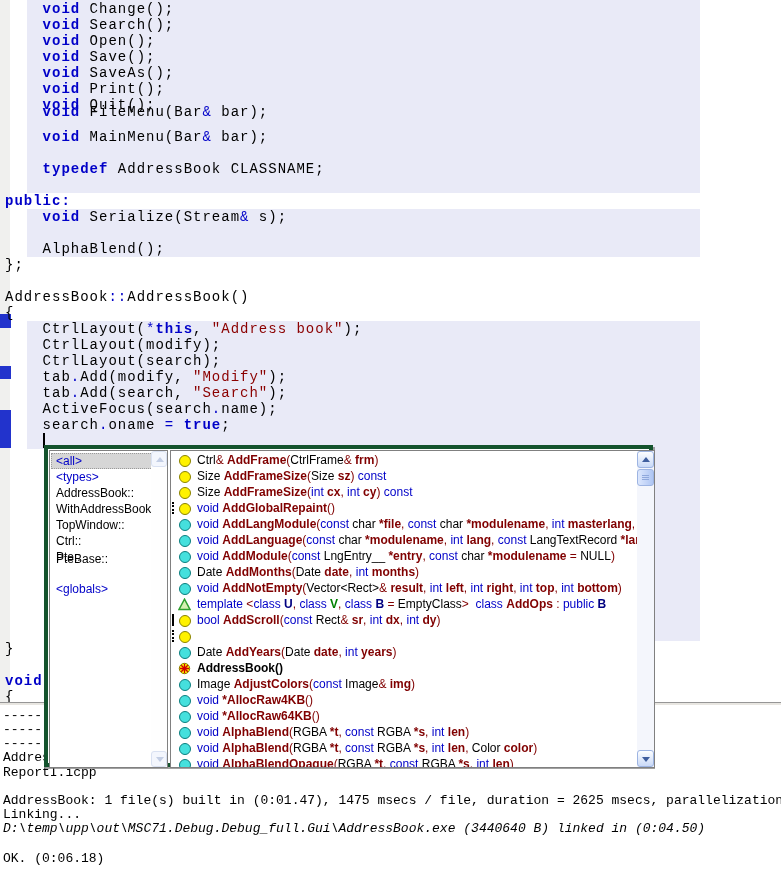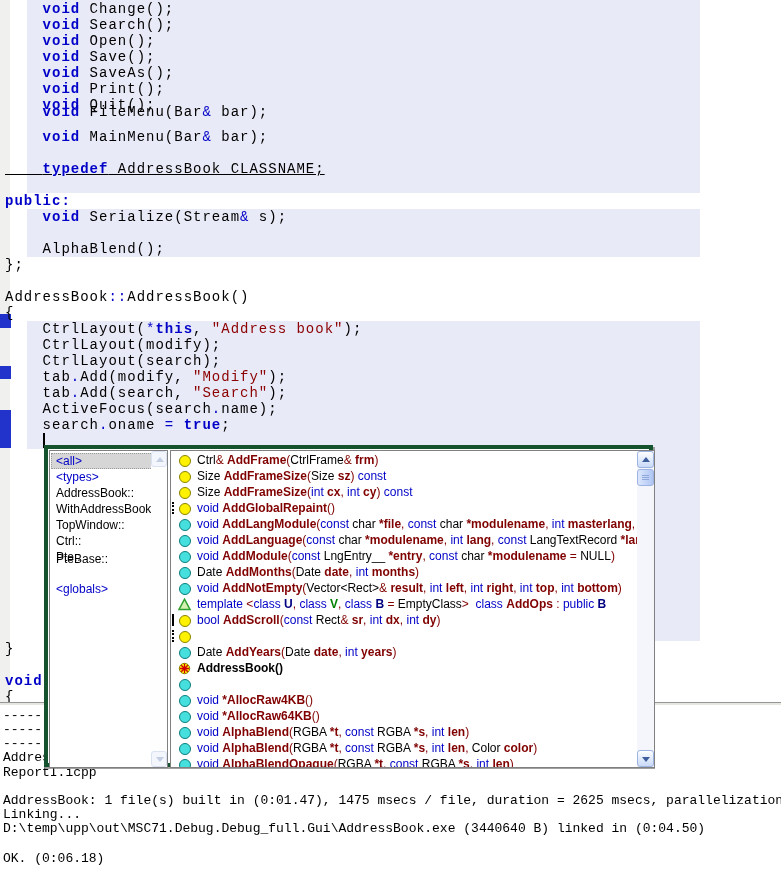--- a/index.html
+++ b/index.html
@@ -104,21 +104,21 @@
     <div id="codelines">
         <div class="code-line" style="top: 1px;"><span class="seg-pl">    </span><span class="seg-kw">void</span><span class="seg-pl"> Change();</span></div>
         <div class="code-line" style="top: 17px;"><span class="seg-pl">    </span><span class="seg-kw">void</span><span class="seg-pl"> Search();</span></div>
         <div class="code-line" style="top: 33px;"><span class="seg-pl">    </span><span class="seg-kw">void</span><span class="seg-pl"> Open();</span></div>
         <div class="code-line" style="top: 49px;"><span class="seg-pl">    </span><span class="seg-kw">void</span><span class="seg-pl"> Save();</span></div>
         <div class="code-line" style="top: 65px;"><span class="seg-pl">    </span><span class="seg-kw">void</span><span class="seg-pl"> SaveAs();</span></div>
         <div class="code-line" style="top: 81px;"><span class="seg-pl">    </span><span class="seg-kw">void</span><span class="seg-pl"> Print();</span></div>
         <div class="code-line" style="top: 97px;"><span class="seg-pl">    </span><span class="seg-kw">void</span><span class="seg-pl"> Quit();</span></div>
         <div class="code-line" style="top: 104px;"><span class="seg-pl">    </span><span class="seg-kw">void</span><span class="seg-pl"> FileMenu(Bar</span><span class="seg-op">&amp;</span><span class="seg-pl"> bar);</span></div>
         <div class="code-line" style="top: 129px;"><span class="seg-pl">    </span><span class="seg-kw">void</span><span class="seg-pl"> MainMenu(Bar</span><span class="seg-op">&amp;</span><span class="seg-pl"> bar);</span></div>
-        <div class="code-line" style="top: 161px; text-decoration: underline;"><span class="seg-pl">    </span><span class="seg-kw">typedef</span><span class="seg-pl"> AddressBook CLASSNAME;</span></div>
+        <div class="code-line" style="top: 161px;"><span class="seg-pl">    </span><span class="seg-kw">typedef</span><span class="seg-pl"> AddressBook CLASSNAME;</span></div>
         <div class="code-line" style="top: 193px;"><span class="seg-kw">public:</span></div>
         <div class="code-line" style="top: 209px;"><span class="seg-pl">    </span><span class="seg-kw">void</span><span class="seg-pl"> Serialize(Stream</span><span class="seg-op">&amp;</span><span class="seg-pl"> s);</span></div>
         <div class="code-line" style="top: 241px;"><span class="seg-pl">    AlphaBlend();</span></div>
         <div class="code-line" style="top: 257px;"><span class="seg-pl">};</span></div>
         <div class="code-line" style="top: 289px;"><span class="seg-pl">AddressBook</span><span class="seg-op">::</span><span class="seg-pl">AddressBook()</span></div>
         <div class="code-line" style="top: 305px;"><span class="seg-pl">{</span></div>
         <div class="code-line" style="top: 321px;"><span class="seg-pl">    CtrlLayout(</span><span class="seg-op">*</span><span class="seg-kw">this</span><span class="seg-pl">, </span><span class="seg-st">"Address book"</span><span class="seg-pl">);</span></div>
         <div class="code-line" style="top: 337px;"><span class="seg-pl">    CtrlLayout(modify);</span></div>
         <div class="code-line" style="top: 353px;"><span class="seg-pl">    CtrlLayout(search);</span></div>
         <div class="code-line" style="top: 369px;"><span class="seg-pl">    tab</span><span class="seg-op">.</span><span class="seg-pl">Add(modify, </span><span class="seg-st">"Modify"</span><span class="seg-pl">);</span></div>
@@ -135,21 +135,21 @@
   <div class="splitter"></div>
 
   <div class="log" id="logpane">
       <div class="log-line" style="top: 3px;">----- </div>
       <div class="log-line" style="top: 17px;">----- </div>
       <div class="log-line" style="top: 31px;">----- </div>
       <div class="log-line" style="top: 45px;">Address</div>
       <div class="log-line" style="top: 60px;">ReportI.icpp</div>
       <div class="log-line" style="top: 88px;">AddressBook: 1 file(s) built in (0:01.47), 1475 msecs / file, duration = 2625 msecs, parallelization 8%</div>
       <div class="log-line" style="top: 102px;">Linking...</div>
-      <div class="log-line" style="top: 116px;">D:\temp\upp\out\MSC71.Debug.Debug_full.Gui\AddressBook.exe (3440640 B) linked in (0:04.50)</div>
+      <div class="log-line" style="top: 116px; font-style: italic;">D:\temp\upp\out\MSC71.Debug.Debug_full.Gui\AddressBook.exe (3440640 B) linked in (0:04.50)</div>
       <div class="log-line" style="top: 146px;">OK. (0:06.18)</div>
     </div>
 
   <div class="popup">
     <div class="panel panel-left">
       <div id="leftlist">
           <div class="lrow blue sel" style="top: 2px;"><span>&lt;all&gt;</span></div>
           <div class="lrow blue" style="top: 18px;"><span>&lt;types&gt;</span></div>
           <div class="lrow" style="top: 34px;"><span>AddressBook::</span></div>
           <div class="lrow" style="top: 50px;"><span>WithAddressBook</span><span class="trunc-arrow">▸</span></div>
@@ -178,21 +178,21 @@
           <div class="mrow" style="top: 145px;"><span class="mico"><svg width="13" height="13" viewBox="0 0 13 13">
                 <path d="M6.5 1.2 L12 11.5 H1 Z" fill="#D6F0B2" stroke="#2FA02F" stroke-width="1.5"></path>
               </svg></span><span class="mtext"><span class="seg-k">template </span><span class="seg-x">&lt;</span><span class="seg-k">class </span><span class="seg-cu">U</span><span class="seg-x">, </span><span class="seg-k">class </span><span class="seg-cg">V</span><span class="seg-x">, </span><span class="seg-k">class </span><span class="seg-cu">B</span><span class="seg-x"> = </span><span class="seg-t">EmptyClass</span><span class="seg-x">&gt;  </span><span class="seg-k">class </span><span class="seg-f">AddOps</span><span class="seg-x"> : </span><span class="seg-k">public </span><span class="seg-cu">B</span></span></div>
           <div class="mrow" style="top: 161px;"><div class="mmark solid"></div><span class="mico"><span class="ic-circle ic-y"></span></span><span class="mtext"><span class="seg-k">bool </span><span class="seg-f">AddScroll</span><span class="seg-x">(</span><span class="seg-k">const </span><span class="seg-t">Rect</span><span class="seg-x">&amp; </span><span class="seg-p">sr</span><span class="seg-x">, </span><span class="seg-k">int </span><span class="seg-p">dx</span><span class="seg-x">, </span><span class="seg-k">int </span><span class="seg-p">dy</span><span class="seg-x">)</span></span></div>
           <div class="mrow" style="top: 177px;"><div class="mmark dotted"></div><span class="mico"><span class="ic-circle ic-y"></span></span></div>
           <div class="mrow" style="top: 193px;"><span class="mico"><span class="ic-circle ic-c"></span></span><span class="mtext"><span class="seg-t">Date </span><span class="seg-f">AddYears</span><span class="seg-x">(</span><span class="seg-t">Date </span><span class="seg-p">date</span><span class="seg-x">, </span><span class="seg-k">int </span><span class="seg-p">years</span><span class="seg-x">)</span></span></div>
           <div class="mrow" style="top: 209px;"><span class="mico"><svg width="13" height="13" viewBox="0 0 13 13">
                 <circle cx="6.5" cy="6.5" r="5.2" fill="#FFF200" stroke="#8A8200"></circle>
                 <path d="M6.5 1.8 V11.2 M1.8 6.5 H11.2 M3.2 3.2 L9.8 9.8 M9.8 3.2 L3.2 9.8" stroke="#D00000" stroke-width="1.3" fill="none"></path>
               </svg></span><span class="mtext"><span class="seg-cb">AddressBook()</span></span></div>
-          <div class="mrow" style="top: 225px;"><span class="mico"><span class="ic-circle ic-c"></span></span></div>
+          <div class="mrow" style="top: 225px;"><span class="mico"><span class="ic-circle ic-c"></span></span><span class="mtext"><span class="seg-t">Image </span><span class="seg-f">AdjustColors</span><span class="seg-x">(</span><span class="seg-k">const </span><span class="seg-t">Image</span><span class="seg-x">&amp; </span><span class="seg-p">img</span><span class="seg-x">)</span></span></div>
           <div class="mrow" style="top: 241px;"><span class="mico"><span class="ic-circle ic-c"></span></span><span class="mtext"><span class="seg-k">void </span><span class="seg-f">*AllocRaw4KB</span><span class="seg-x">()</span></span></div>
           <div class="mrow" style="top: 257px;"><span class="mico"><span class="ic-circle ic-c"></span></span><span class="mtext"><span class="seg-k">void </span><span class="seg-f">*AllocRaw64KB</span><span class="seg-x">()</span></span></div>
           <div class="mrow" style="top: 273px;"><span class="mico"><span class="ic-circle ic-c"></span></span><span class="mtext"><span class="seg-k">void </span><span class="seg-f">AlphaBlend</span><span class="seg-x">(</span><span class="seg-t">RGBA </span><span class="seg-p">*t</span><span class="seg-x">, </span><span class="seg-k">const </span><span class="seg-t">RGBA </span><span class="seg-p">*s</span><span class="seg-x">, </span><span class="seg-k">int </span><span class="seg-p">len</span><span class="seg-x">)</span></span></div>
           <div class="mrow" style="top: 289px;"><span class="mico"><span class="ic-circle ic-c"></span></span><span class="mtext"><span class="seg-k">void </span><span class="seg-f">AlphaBlend</span><span class="seg-x">(</span><span class="seg-t">RGBA </span><span class="seg-p">*t</span><span class="seg-x">, </span><span class="seg-k">const </span><span class="seg-t">RGBA </span><span class="seg-p">*s</span><span class="seg-x">, </span><span class="seg-k">int </span><span class="seg-p">len</span><span class="seg-x">, </span><span class="seg-t">Color </span><span class="seg-p">color</span><span class="seg-x">)</span></span></div>
           <div class="mrow" style="top: 305px;"><span class="mico"><span class="ic-circle ic-c"></span></span><span class="mtext"><span class="seg-k">void </span><span class="seg-f">AlphaBlendOpaque</span><span class="seg-x">(</span><span class="seg-t">RGBA </span><span class="seg-p">*t</span><span class="seg-x">, </span><span class="seg-k">const </span><span class="seg-t">RGBA </span><span class="seg-p">*s</span><span class="seg-x">, </span><span class="seg-k">int </span><span class="seg-p">len</span><span class="seg-x">)</span></span></div>
         </div>
       <div class="sb">
         <div class="sb-btn up"></div>
         <div class="sb-thumb"></div>
         <div class="sb-btn down"></div>

